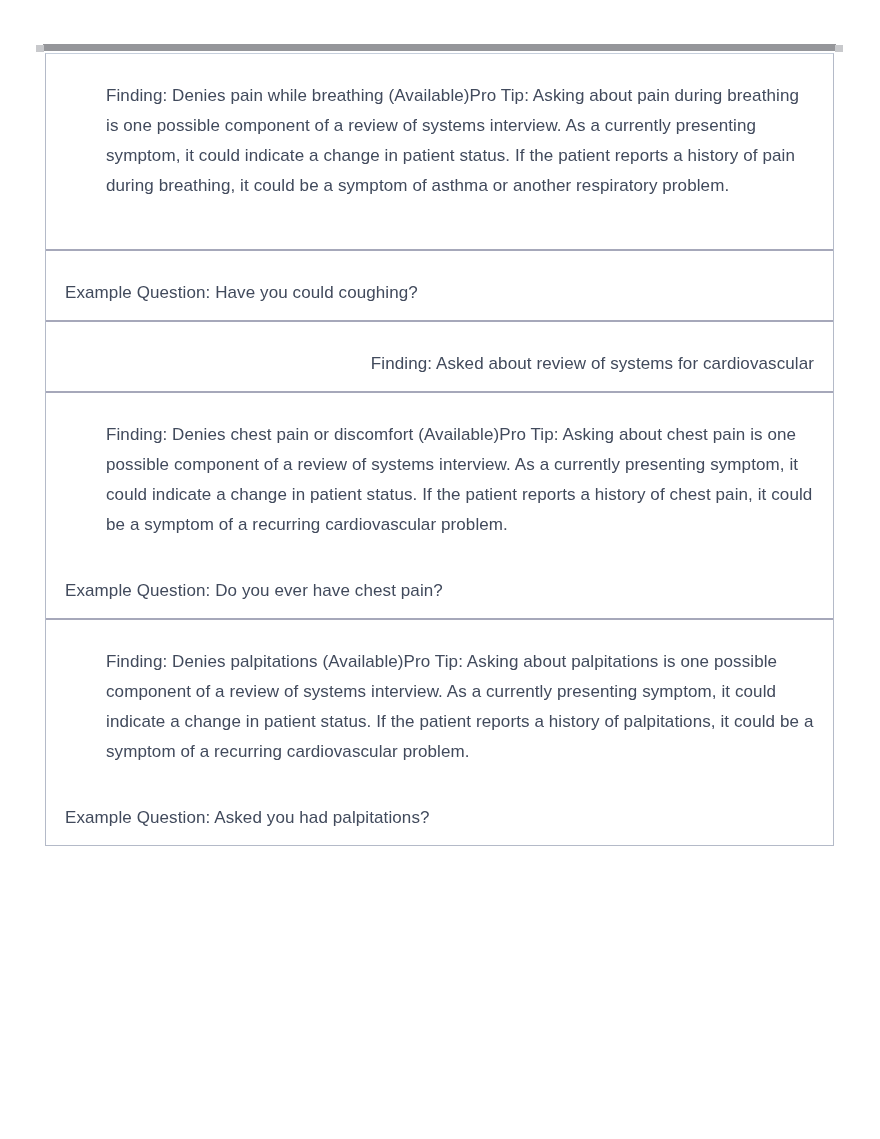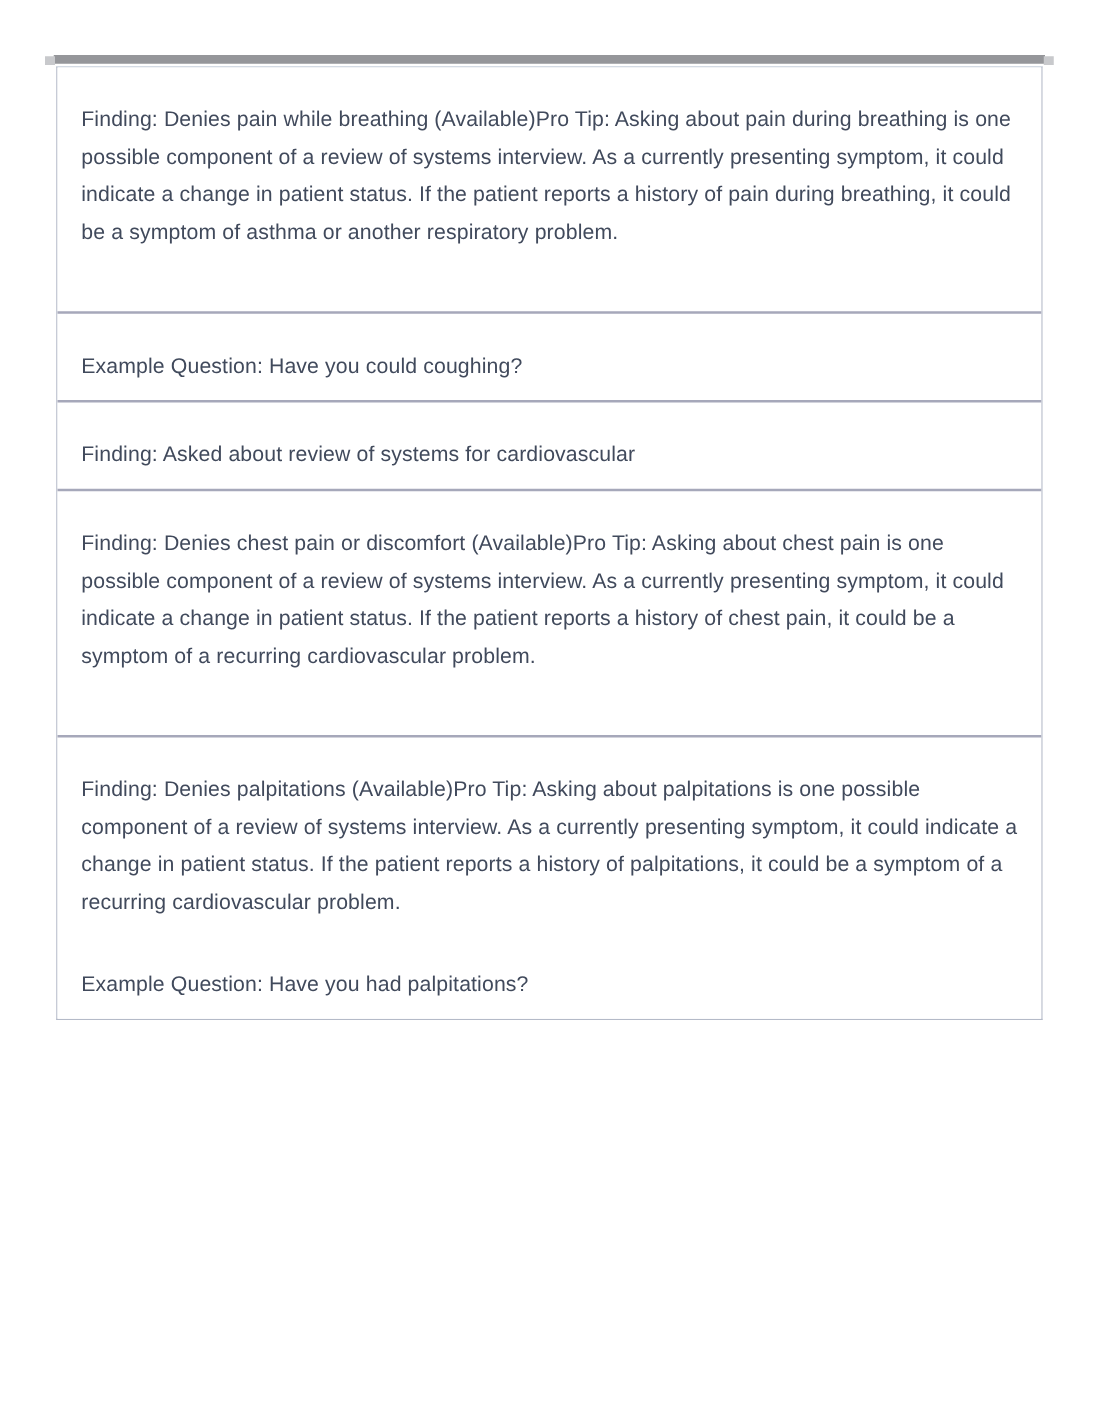--- a/index.html
+++ b/index.html
@@ -54,23 +54,25 @@
   }
   .card p {
     margin: 0;
     font-size: 17px;
     line-height: 30px;
     color: #414a5c;
     letter-spacing: 0.1px;
   }
   .card p.finding-para {
     margin-bottom: 36px;
+    margin-left: 41px;
   }
   .card.single-line p.finding-para {
     margin-bottom: 0;
+    text-align: right;
   }
 </style>
 </head>
 <body>
 
 <div class="top-shadow-bar">
   <span class="cap-left"></span>
   <span class="cap-right"></span>
 </div>
 
@@ -83,20 +85,21 @@
   <section class="card">
     <p class="example-para">Example Question: Have you could coughing?</p>
   </section>
 
   <section class="card single-line">
     <p class="finding-para">Finding: Asked about review of systems for cardiovascular</p>
   </section>
 
   <section class="card">
     <p class="finding-para">Finding: Denies chest pain or discomfort (Available)Pro Tip: Asking about chest pain is one possible component of a review of systems interview. As a currently presenting symptom, it could indicate a change in patient status. If the patient reports a history of chest pain, it could be a symptom of a recurring cardiovascular problem.</p>
+    <p class="example-para">Example Question: Do you ever have chest pain?</p>
   </section>
 
   <section class="card">
     <p class="finding-para">Finding: Denies palpitations (Available)Pro Tip: Asking about palpitations is one possible component of a review of systems interview. As a currently presenting symptom, it could indicate a change in patient status. If the patient reports a history of palpitations, it could be a symptom of a recurring cardiovascular problem.</p>
-    <p class="example-para">Example Question: Have you had palpitations?</p>
+    <p class="example-para">Example Question: Asked you had palpitations?</p>
   </section>
 
 </div>
 
 </body></html>

